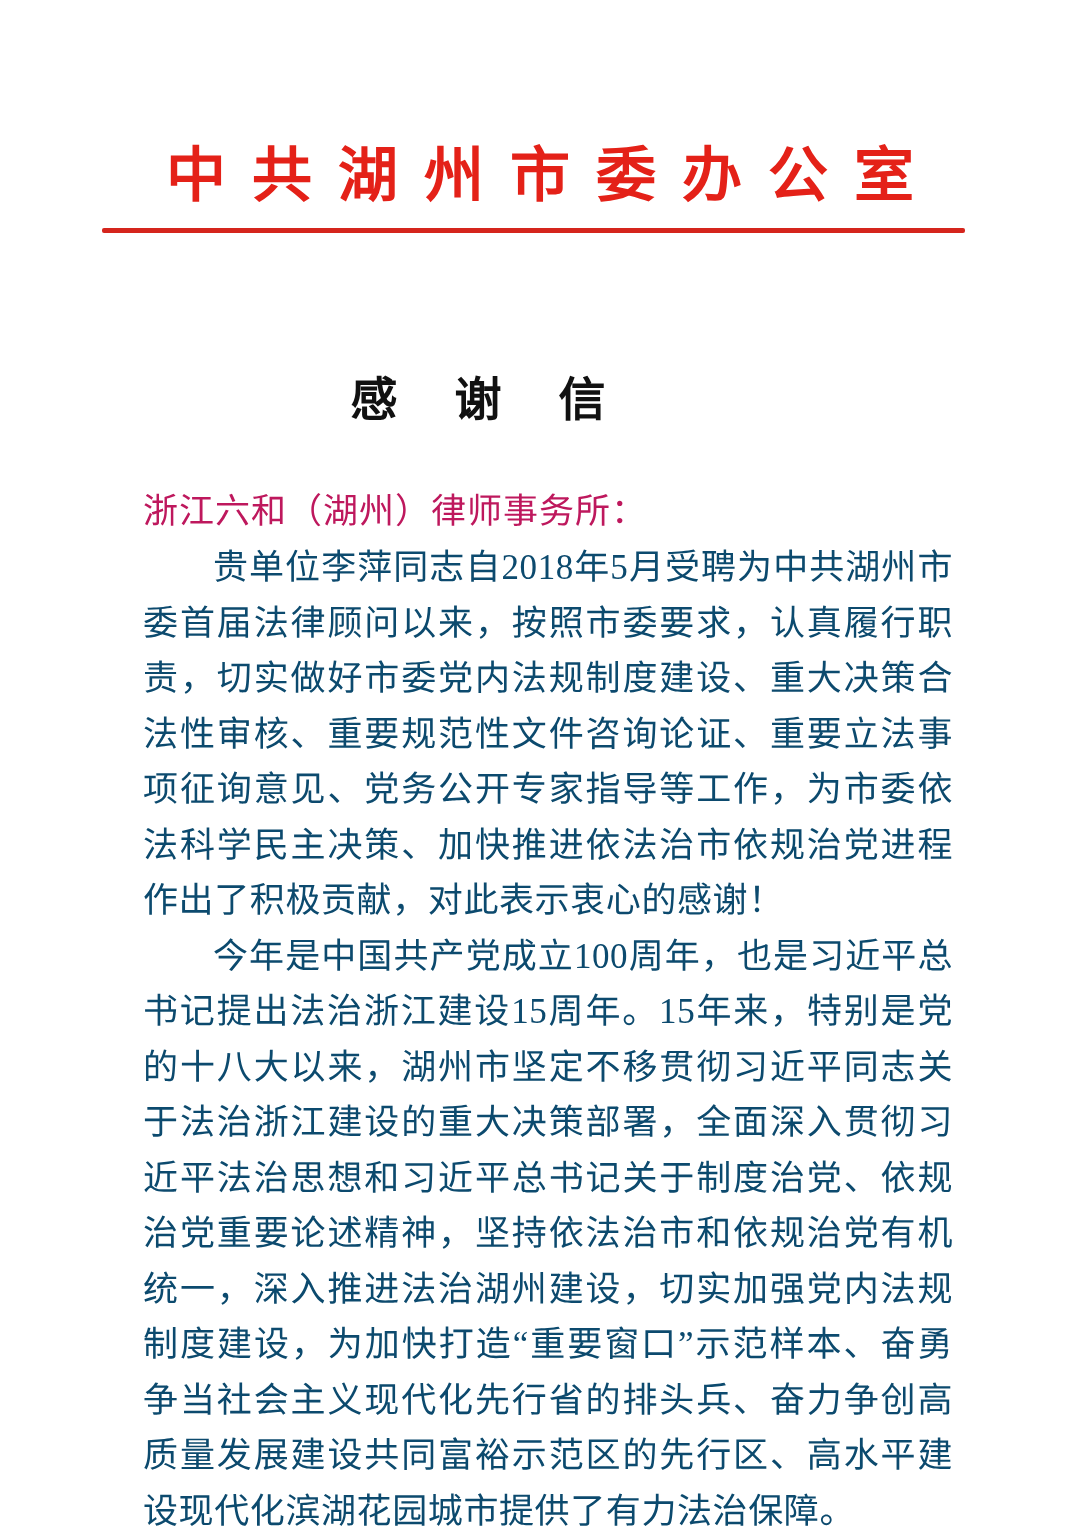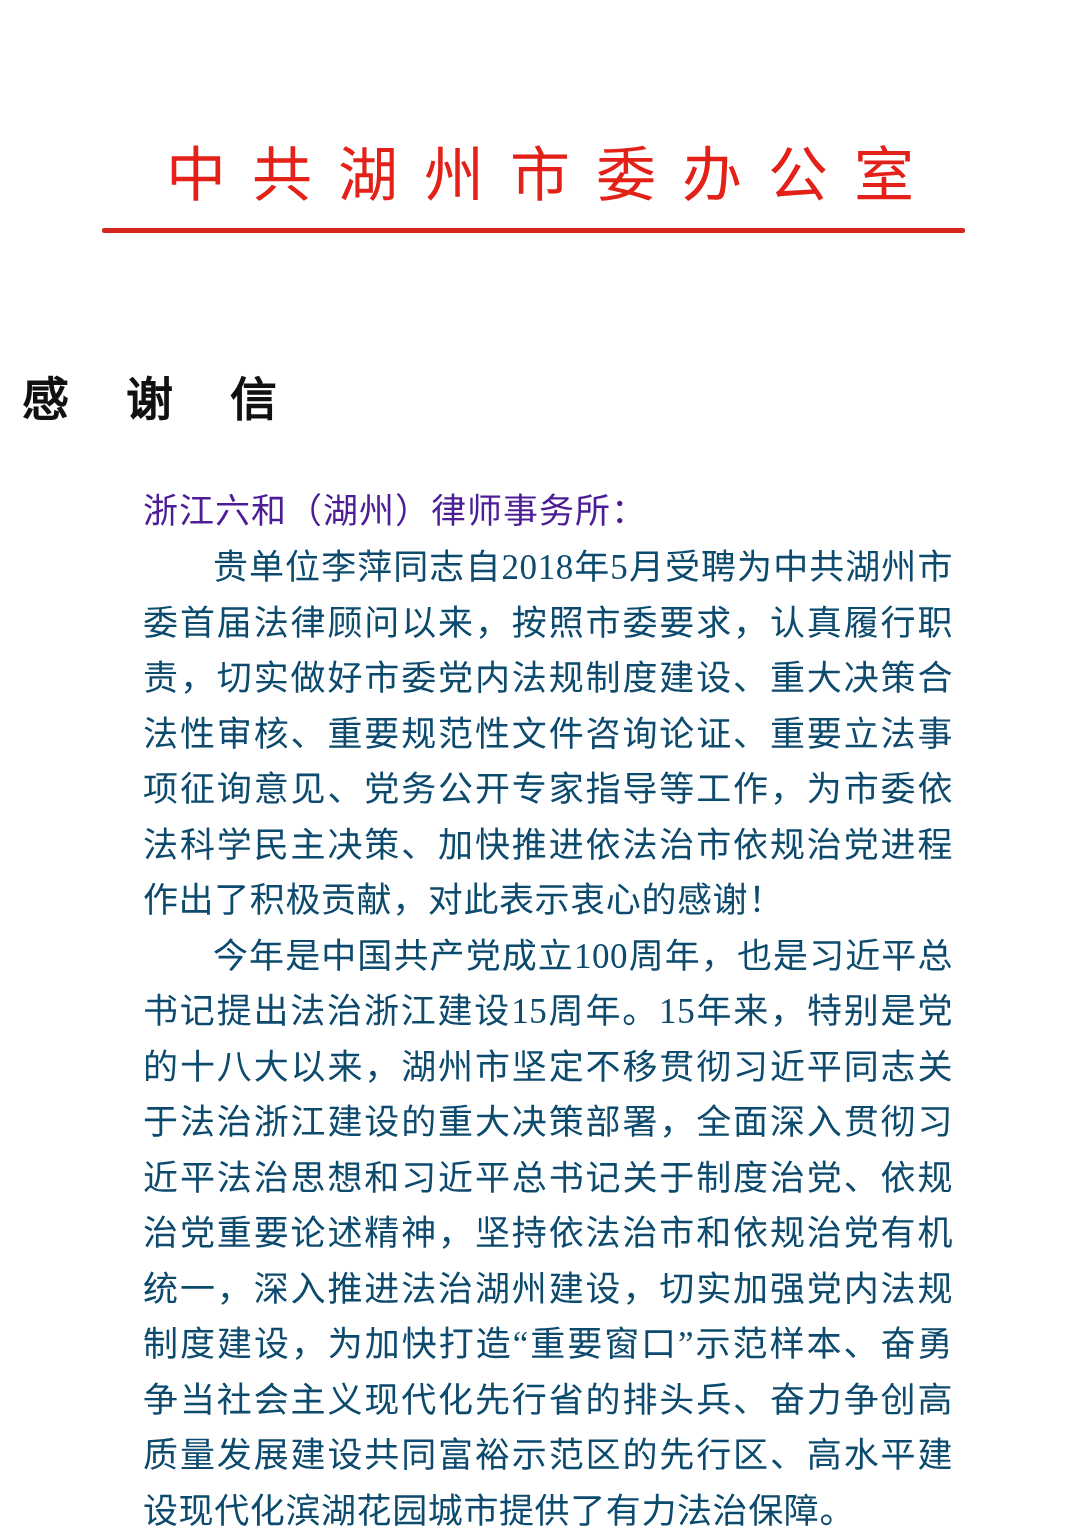--- a/index.html
+++ b/index.html
@@ -29,21 +29,21 @@
     position: absolute;
     top: 138px;
     left: 0;
     width: 1080px;
     text-align: center;
   }
 
   .letterhead-title {
     display: inline-block;
     font-family: "Liberation Sans", "DejaVu Sans", sans-serif;
-    font-weight: 400;
+    font-weight: 700;
     font-size: 60px;
     line-height: 76px;
     color: #e42118;
     letter-spacing: 26px;
     
     text-indent: 26px;
     white-space: nowrap;
   }
 
   .letterhead-rule {
@@ -55,21 +55,21 @@
     background: #d5251d;
     border-radius: 2px;
   }
 
   
   .doc-title {
     position: absolute;
     top: 370px;
     left: 0;
     width: 956px;
-    text-align: left;
+    text-align: center;
   }
 
   .doc-title-text {
     display: inline-block;
     font-family: "Liberation Sans", "DejaVu Sans", sans-serif;
     font-weight: 700;
     font-size: 47px;
     line-height: 60px;
     color: #111111;
     letter-spacing: 22px;
@@ -81,21 +81,21 @@
   .body-block {
     position: absolute;
     top: 484px;
     left: 143px;
     width: 810px;
   }
 
   .addressee {
     font-size: 35px;
     line-height: 55px;
-    color: #4c1d95;
+    color: #be185d;
     letter-spacing: 1px;
     margin: 0 0 1px 0;
     white-space: nowrap;
   }
 
   .para {
     font-size: 35px;
     line-height: 55.5px;
     color: #0c4a6e;
     letter-spacing: 0.6px;

